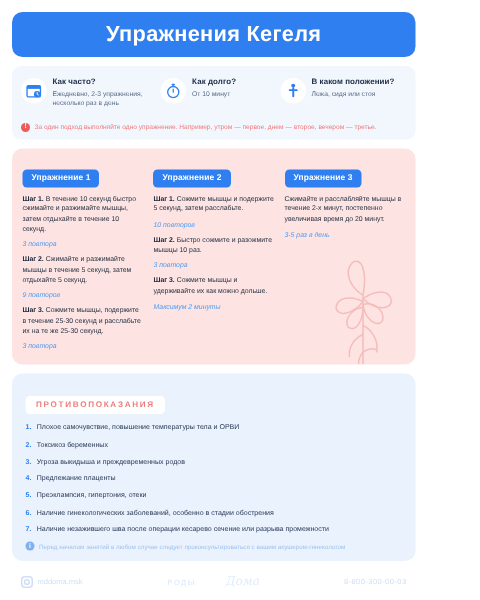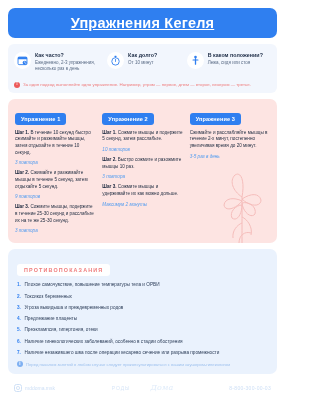--- a/index.html
+++ b/index.html
@@ -17,21 +17,20 @@
     background: #2f7ff0;
     border-radius: 7px;
     height: 30px;
     display: flex; align-items: center; justify-content: center;
   }
   .title-bar h1 {
     color: #ffffff;
     font-size: 14.5px;
     font-weight: bold;
     letter-spacing: .2px;
-    text-decoration: underline;
   }
 
   
   .info-strip {
     margin-top: 6px;
     background: #f2f6fd;
     border-radius: 6px;
     padding: 7px 6px 5px 6px;
   }
   .info-row { display: flex; align-items: flex-start; gap: 2px; }

